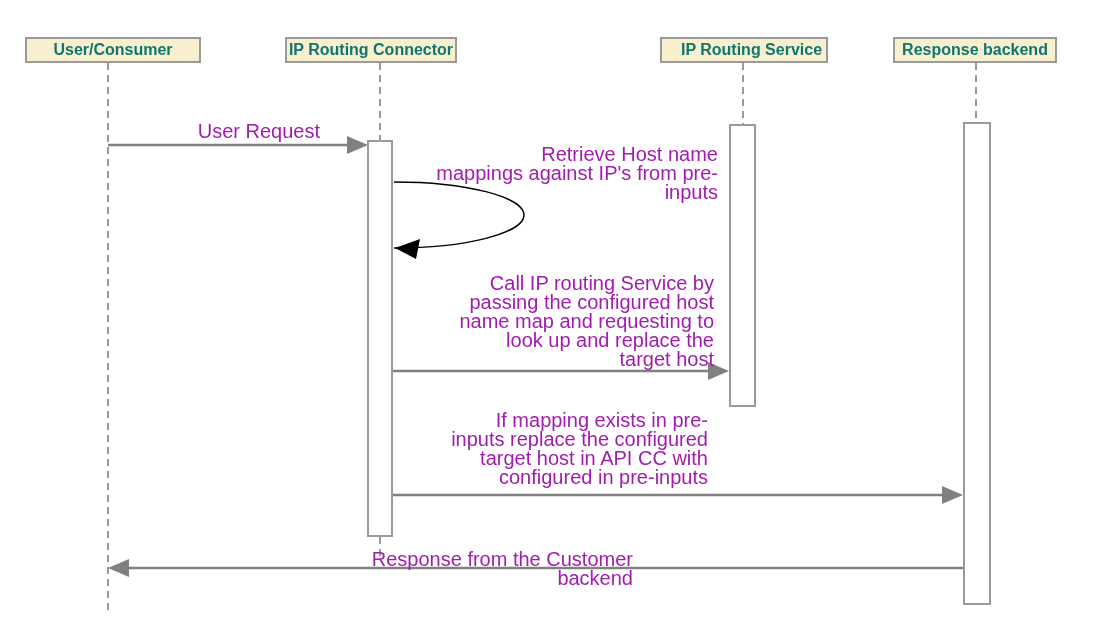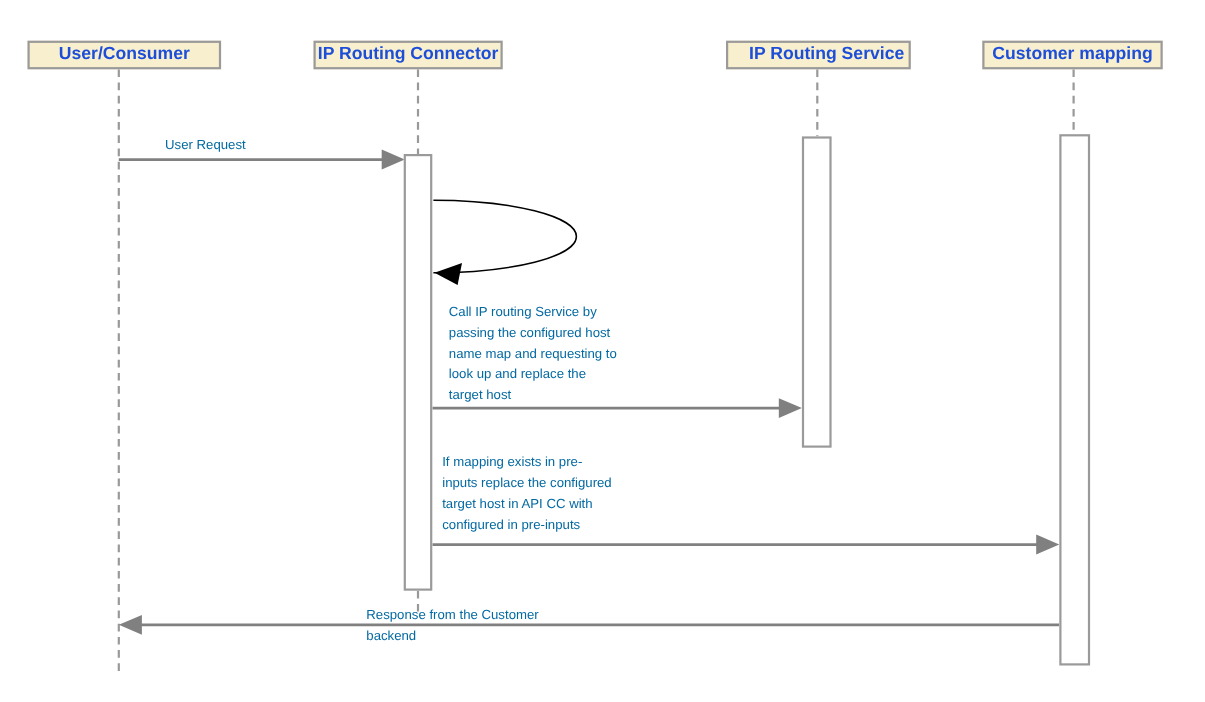--- a/index.html
+++ b/index.html
@@ -16,21 +16,21 @@
     position: absolute;
     box-sizing: border-box;
     height: 26px;
     background: #F8EFCE;
     border: 2px solid #9A9A9A;
     display: flex;
     align-items: center;
     justify-content: center;
     font-size: 16px;
     font-weight: bold;
-    color: #1d4ed8;
+    color: #0f766e;
     white-space: nowrap;
     z-index: 3;
   }
   .actor-user      { left: 25px;  top: 37px; width: 176px; }
   .actor-connector { left: 285px; top: 37px; width: 172px; }
   .actor-service   { left: 660px; top: 37px; width: 168px; padding-left: 15px; }
   .actor-backend   { left: 893px; top: 37px; width: 164px; }
 
   .activation {
     position: absolute;
@@ -38,25 +38,25 @@
     background: #ffffff;
     border: 2px solid #9A9A9A;
     z-index: 2;
   }
   .act-connector { left: 367px; top: 140px; width: 26px; height: 397px; }
   .act-service   { left: 729px; top: 124px; width: 27px; height: 283px; }
   .act-backend   { left: 963px; top: 122px; width: 28px; height: 483px; }
 
   .msg-label {
     position: absolute;
-    text-align: left;
+    text-align: right;
     white-space: pre-line;
-    font-size: 12px;
+    font-size: 20px;
     line-height: 19px;
-    color: #0369a1;
+    color: #a21caf;
     z-index: 4;
   }
   .lbl-m0 { left: 150px; top: 122px; width: 170px; }
   .lbl-m1 { left: 418px; top: 145px; width: 300px; }
   .lbl-m2 { left: 408px; top: 274px; width: 306px; }
   .lbl-m3 { left: 402px; top: 411px; width: 306px; }
   .lbl-m4 { left: 333px; top: 526px; width: 300px; margin-top: 24px; }
 
   svg { display: block; }
 </style>
@@ -96,24 +96,27 @@
   <div class="actor-box actor-user">
     <span>User/Consumer</span>
   </div>
   <div class="actor-box actor-connector">
     <span>IP Routing Connector</span>
   </div>
   <div class="actor-box actor-service">
     <span>IP Routing Service</span>
   </div>
   <div class="actor-box actor-backend">
-    <span>Customer mapping</span>
+    <span>Response backend</span>
   </div>
 
   <div class="msg-label lbl-m0">User Request</div>
+  <div class="msg-label lbl-m1">Retrieve Host name
+mappings against IP's from pre-
+inputs</div>
   <div class="msg-label lbl-m2">Call IP routing Service by
 passing the configured host
 name map and requesting to
 look up and replace the
 target host</div>
   <div class="msg-label lbl-m3">If mapping exists in pre-
 inputs replace the configured
 target host in API CC with
 configured in pre-inputs</div>
   <div class="msg-label lbl-m4">Response from the Customer

